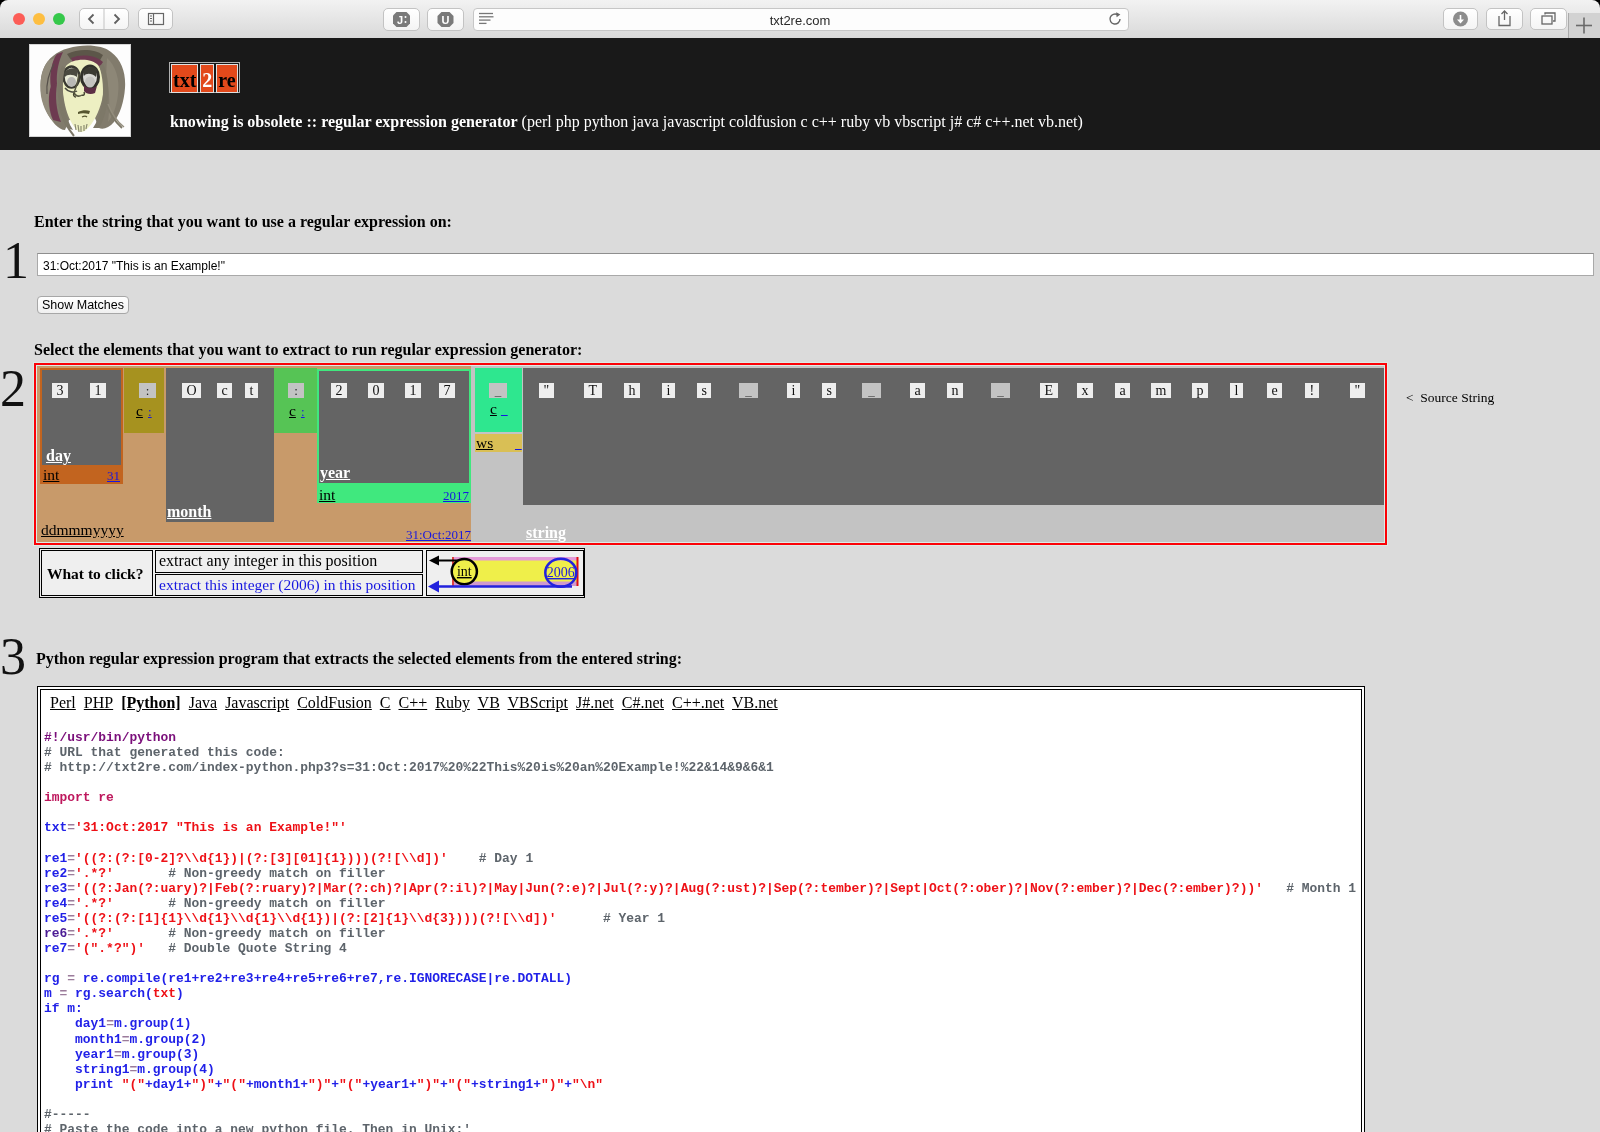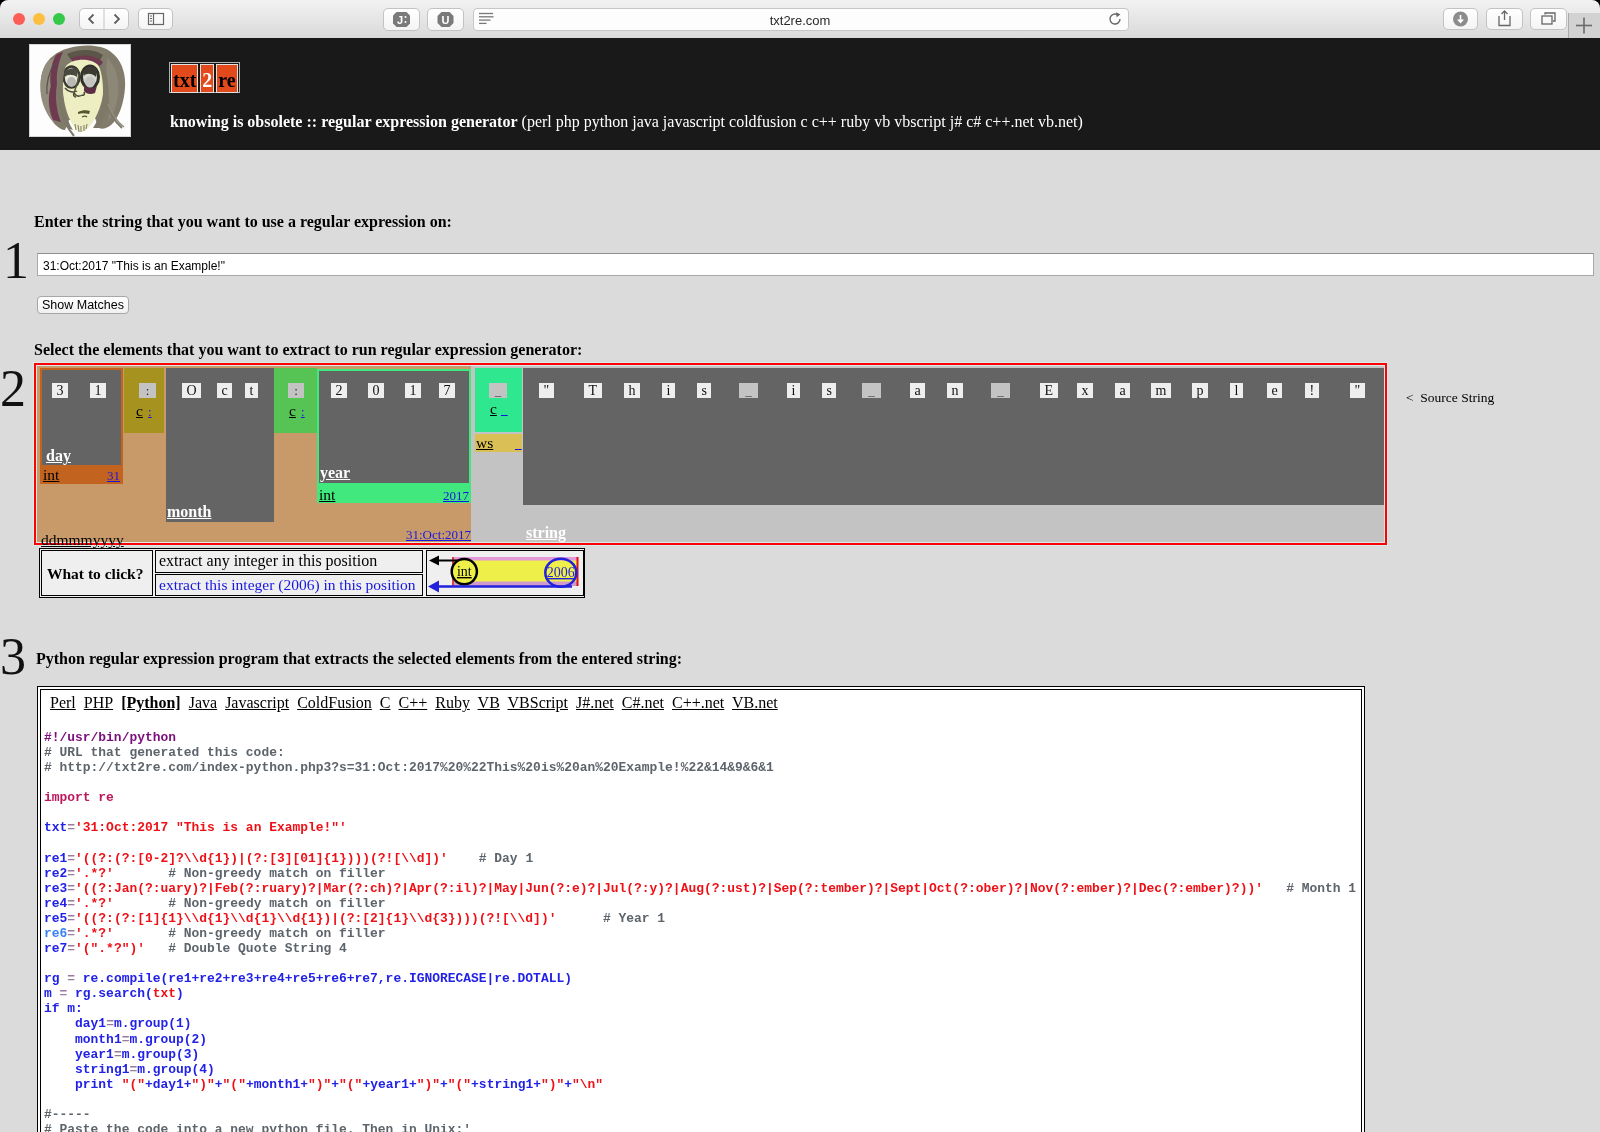--- a/index.html
+++ b/index.html
@@ -242,21 +242,21 @@
     <div class="klab" style="left:253px;top:37px;">c</div>
     <div class="blab" style="left:265px;top:39px;">:</div>
     <div class="wlab" style="left:284px;top:99px;">year</div>
     <div class="klab" style="left:283px;top:121px;">int</div>
     <div class="blab" style="left:407px;top:123px;">2017</div>
     <div class="klab" style="left:454px;top:35px;">c</div>
     <div class="blab" style="left:465px;top:37px;">_</div>
     <div class="klab" style="left:440px;top:69px;">ws</div>
     <div class="blab" style="left:479px;top:71px;">_</div>
     <div class="wlab" style="left:490px;top:122px;margin-top:37px;">string</div>
-    <div class="klab" style="left:5px;top:156px;margin-top:10px;">ddmmmyyyy</div>
+    <div class="klab" style="left:5px;top:156px;">ddmmmyyyy</div>
     <div class="blab" style="left:370px;top:162px;">31:Oct:2017</div>
 
   </div>
   <div class="abs" style="left:1406px;top:240px;font:13.5px 'Liberation Serif',serif;">&lt;&nbsp; Source String</div>
 
   <div id="legend">
     <div class="lgc" style="left:1px;top:1px;width:112px;height:46px;"></div>
     <div class="abs" style="left:7px;top:16px;font:bold 15.5px 'Liberation Serif',serif;">What to click?</div>
     <div class="lgc" style="left:115px;top:1px;width:268px;height:23px;"></div>
     <div class="abs" style="left:119px;top:3px;font:16px 'Liberation Serif',serif;">extract any integer in this position</div>
@@ -292,21 +292,21 @@
 
 <span style="color:#be185d">import re</span>
 
 <span style="color:#2121e8">txt</span><span style="color:#9b7b9b">=</span><span style="color:#ee1016">'31:Oct:2017 "This is an Example!"'</span>
 
 <span style="color:#2121e8">re1</span><span style="color:#9b7b9b">=</span><span style="color:#ee1016">'((?:(?:[0-2]?\\d{1})|(?:[3][01]{1})))(?![\\d])'</span>    <span style="color:#5d646b"># Day 1</span>
 <span style="color:#2121e8">re2</span><span style="color:#9b7b9b">=</span><span style="color:#ee1016">'.*?'</span>       <span style="color:#5d646b"># Non-greedy match on filler</span>
 <span style="color:#2121e8">re3</span><span style="color:#9b7b9b">=</span><span style="color:#ee1016">'((?:Jan(?:uary)?|Feb(?:ruary)?|Mar(?:ch)?|Apr(?:il)?|May|Jun(?:e)?|Jul(?:y)?|Aug(?:ust)?|Sep(?:tember)?|Sept|Oct(?:ober)?|Nov(?:ember)?|Dec(?:ember)?))'</span>   <span style="color:#5d646b"># Month 1</span>
 <span style="color:#2121e8">re4</span><span style="color:#9b7b9b">=</span><span style="color:#ee1016">'.*?'</span>       <span style="color:#5d646b"># Non-greedy match on filler</span>
 <span style="color:#2121e8">re5</span><span style="color:#9b7b9b">=</span><span style="color:#ee1016">'((?:(?:[1]{1}\\d{1}\\d{1}\\d{1})|(?:[2]{1}\\d{3})))(?![\\d])'</span>      <span style="color:#5d646b"># Year 1</span>
-<span style="color:#3b82f6">re6</span><span style="color:#9b7b9b">=</span><span style="color:#ee1016">'.*?'</span>       <span style="color:#5d646b"># Non-greedy match on filler</span>
+<span style="color:#4c1d95">re6</span><span style="color:#9b7b9b">=</span><span style="color:#ee1016">'.*?'</span>       <span style="color:#5d646b"># Non-greedy match on filler</span>
 <span style="color:#2121e8">re7</span><span style="color:#9b7b9b">=</span><span style="color:#ee1016">'(".*?")'</span>   <span style="color:#5d646b"># Double Quote String 4</span>
 
 <span style="color:#2121e8">rg </span><span style="color:#9b7b9b">=</span><span style="color:#2121e8"> re.compile(re1+re2+re3+re4+re5+re6+re7,re.IGNORECASE|re.DOTALL)</span>
 <span style="color:#2121e8">m </span><span style="color:#9b7b9b">=</span><span style="color:#2121e8"> rg.search(</span><span style="color:#ee1016">txt</span><span style="color:#2121e8">)</span>
 <span style="color:#2121e8">if m:</span>
     <span style="color:#2121e8">day1</span><span style="color:#9b7b9b">=</span><span style="color:#2121e8">m.group(1)</span>
     <span style="color:#2121e8">month1</span><span style="color:#9b7b9b">=</span><span style="color:#2121e8">m.group(2)</span>
     <span style="color:#2121e8">year1</span><span style="color:#9b7b9b">=</span><span style="color:#2121e8">m.group(3)</span>
     <span style="color:#2121e8">string1</span><span style="color:#9b7b9b">=</span><span style="color:#2121e8">m.group(4)</span>
     <span style="color:#2121e8">print </span><span style="color:#ee1016">"("</span><span style="color:#2121e8">+day1+</span><span style="color:#ee1016">")"</span><span style="color:#2121e8">+</span><span style="color:#ee1016">"("</span><span style="color:#2121e8">+month1+</span><span style="color:#ee1016">")"</span><span style="color:#2121e8">+</span><span style="color:#ee1016">"("</span><span style="color:#2121e8">+year1+</span><span style="color:#ee1016">")"</span><span style="color:#2121e8">+</span><span style="color:#ee1016">"("</span><span style="color:#2121e8">+string1+</span><span style="color:#ee1016">")"</span><span style="color:#2121e8">+</span><span style="color:#ee1016">"\n"</span>

